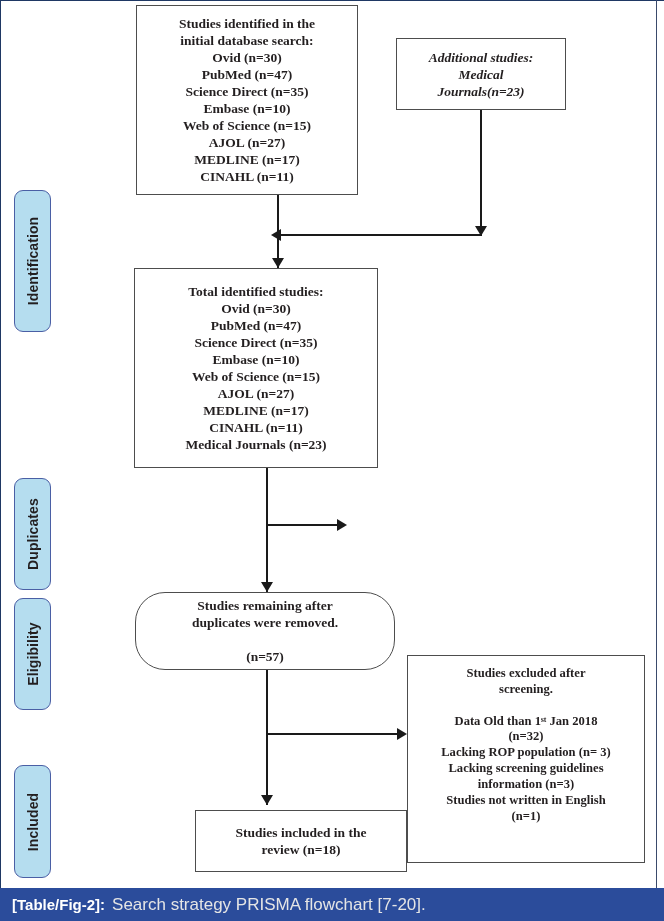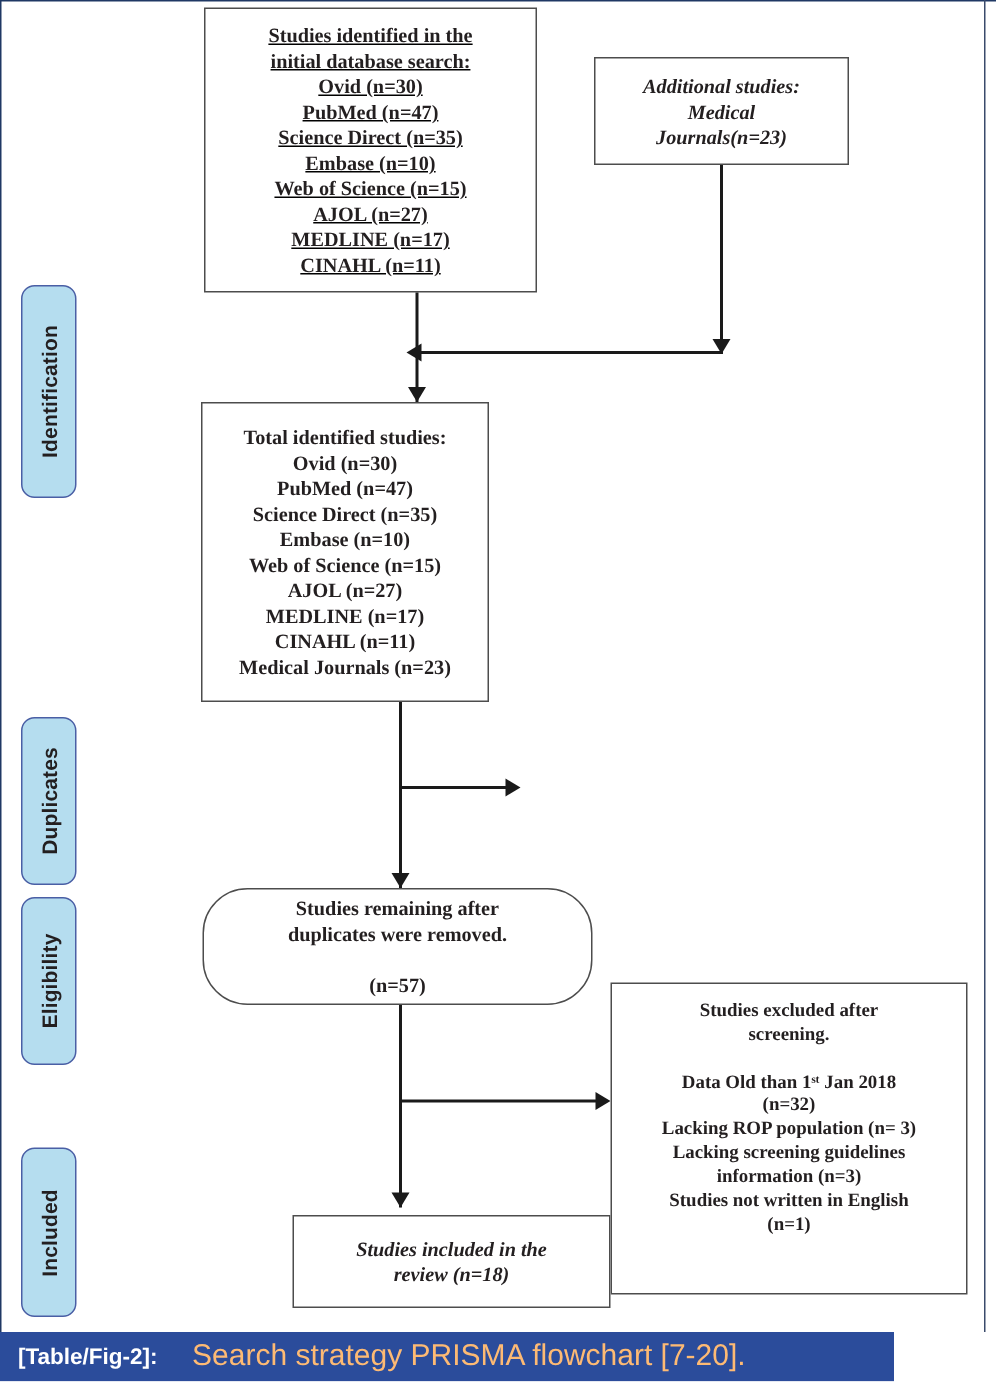--- a/index.html
+++ b/index.html
@@ -110,40 +110,39 @@
     border-top: 6px solid transparent;
     border-bottom: 6px solid transparent;
     border-right: 10px solid #1a1a1a;
   }
 
   
   #caption-bar {
     position: absolute;
     left: 0;
     top: 888px;
-    width: 596px;
+    width: 664px;
     height: 33px;
     background: #2b4c9b;
     display: flex;
     align-items: center;
     box-sizing: border-box;
     padding-left: 12px;
   }
   #caption-bar .caption-tag {
     font-family: "Liberation Sans", sans-serif;
     font-weight: bold;
     font-size: 15px;
     color: #ffffff;
     margin-right: 7px;
   }
   #caption-bar .caption-text {
     font-family: "Liberation Sans", sans-serif;
-    font-size: 20px;
-    color: #fdba74;
-    margin-left: 16px;
+    font-size: 17px;
+    color: #e5e5e5;
   }
 </style>
 </head>
 <body>
 
 <div id="figure">
 
   <div id="top-rule"></div>
   <div id="left-rule"></div>
   <div id="right-rule"></div>
@@ -157,21 +156,21 @@
   </div>
 
   <div class="stage-chip" style="left:14px; top:598px; width:37px; height:112px;">
     <span class="stage-label">Eligibility</span>
   </div>
 
   <div class="stage-chip" style="left:14px; top:765px; width:37px; height:113px;">
     <span class="stage-label">Included</span>
   </div>
 
-  <div class="flow-box" style="left:136px; top:5px; width:222px; height:190px;text-decoration:underline;">
+  <div class="flow-box" style="left:136px; top:5px; width:222px; height:190px;">
     <div class="box-text" style="font-size:13.5px;">Studies identified in the
 initial database search:
 Ovid (n=30)
 PubMed (n=47)
 Science Direct (n=35)
 Embase (n=10)
 Web of Science (n=15)
 AJOL (n=27)
 MEDLINE (n=17)
 CINAHL (n=11)</div>
@@ -183,21 +182,21 @@
 Journals(n=23)</div>
   </div>
 
   <div class="vline" style="left:277px; top:195px; height:73px;"></div>
   <div class="vline" style="left:480px; top:110px; height:119px;"></div>
   <div class="arrow-down" style="left:475px; top:226px;"></div>
   <div class="hline" style="left:279px; top:234px; width:203px;"></div>
   <div class="arrow-left" style="left:271px; top:229px;"></div>
   <div class="arrow-down" style="left:272px; top:258px;"></div>
 
-  <div class="flow-box" style="left:134px; top:268px; width:192px; height:200px;">
+  <div class="flow-box" style="left:134px; top:268px; width:244px; height:200px;">
     <div class="box-text" style="font-size:13.5px;">Total identified studies:
 Ovid (n=30)
 PubMed (n=47)
 Science Direct (n=35)
 Embase (n=10)
 Web of Science (n=15)
 AJOL (n=27)
 MEDLINE (n=17)
 CINAHL (n=11)
 Medical Journals (n=23)</div>
@@ -228,21 +227,21 @@
 Data Old than 1ˢᵗ Jan 2018
 (n=32)
 Lacking ROP population (n= 3)
 Lacking screening guidelines
 information (n=3)
 Studies not written in English
 (n=1)</div>
   </div>
 
   <div class="flow-box" style="left:195px; top:810px; width:212px; height:62px;">
-    <div class="box-text" style="font-size:13.5px;font-style:italic;">Studies included in the
+    <div class="box-text" style="font-size:13.5px;">Studies included in the
 review (n=18)</div>
   </div>
 
   <div id="caption-bar">
     <span class="caption-tag">[Table/Fig-2]:</span>
     <span class="caption-text">Search strategy PRISMA flowchart [7-20].</span>
   </div>
 
 </div>
 

